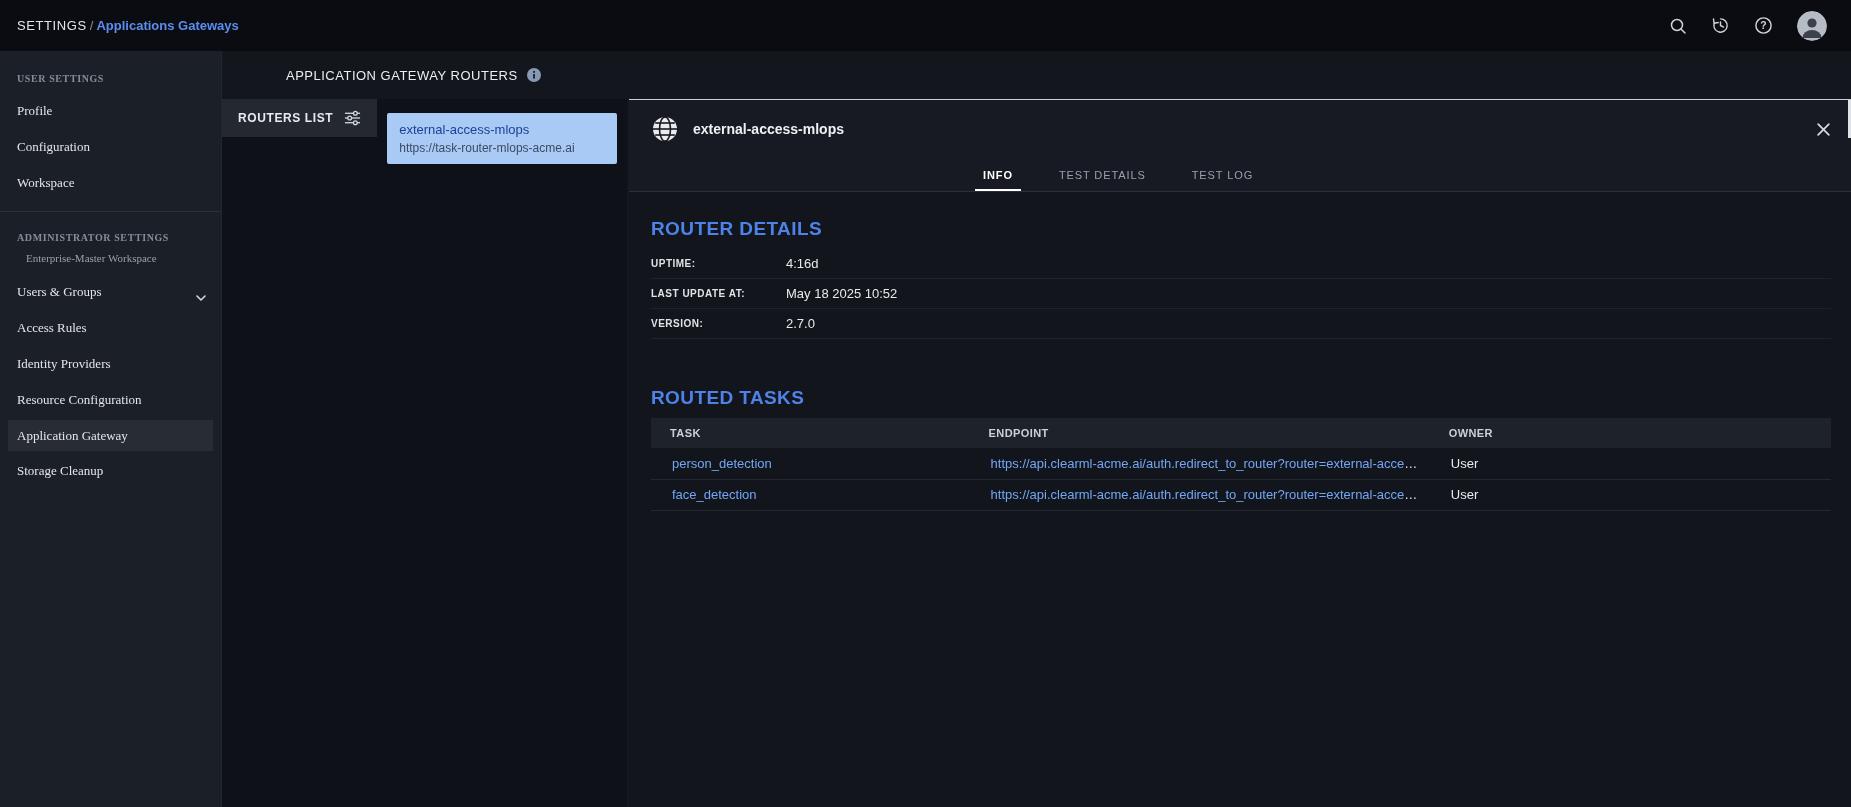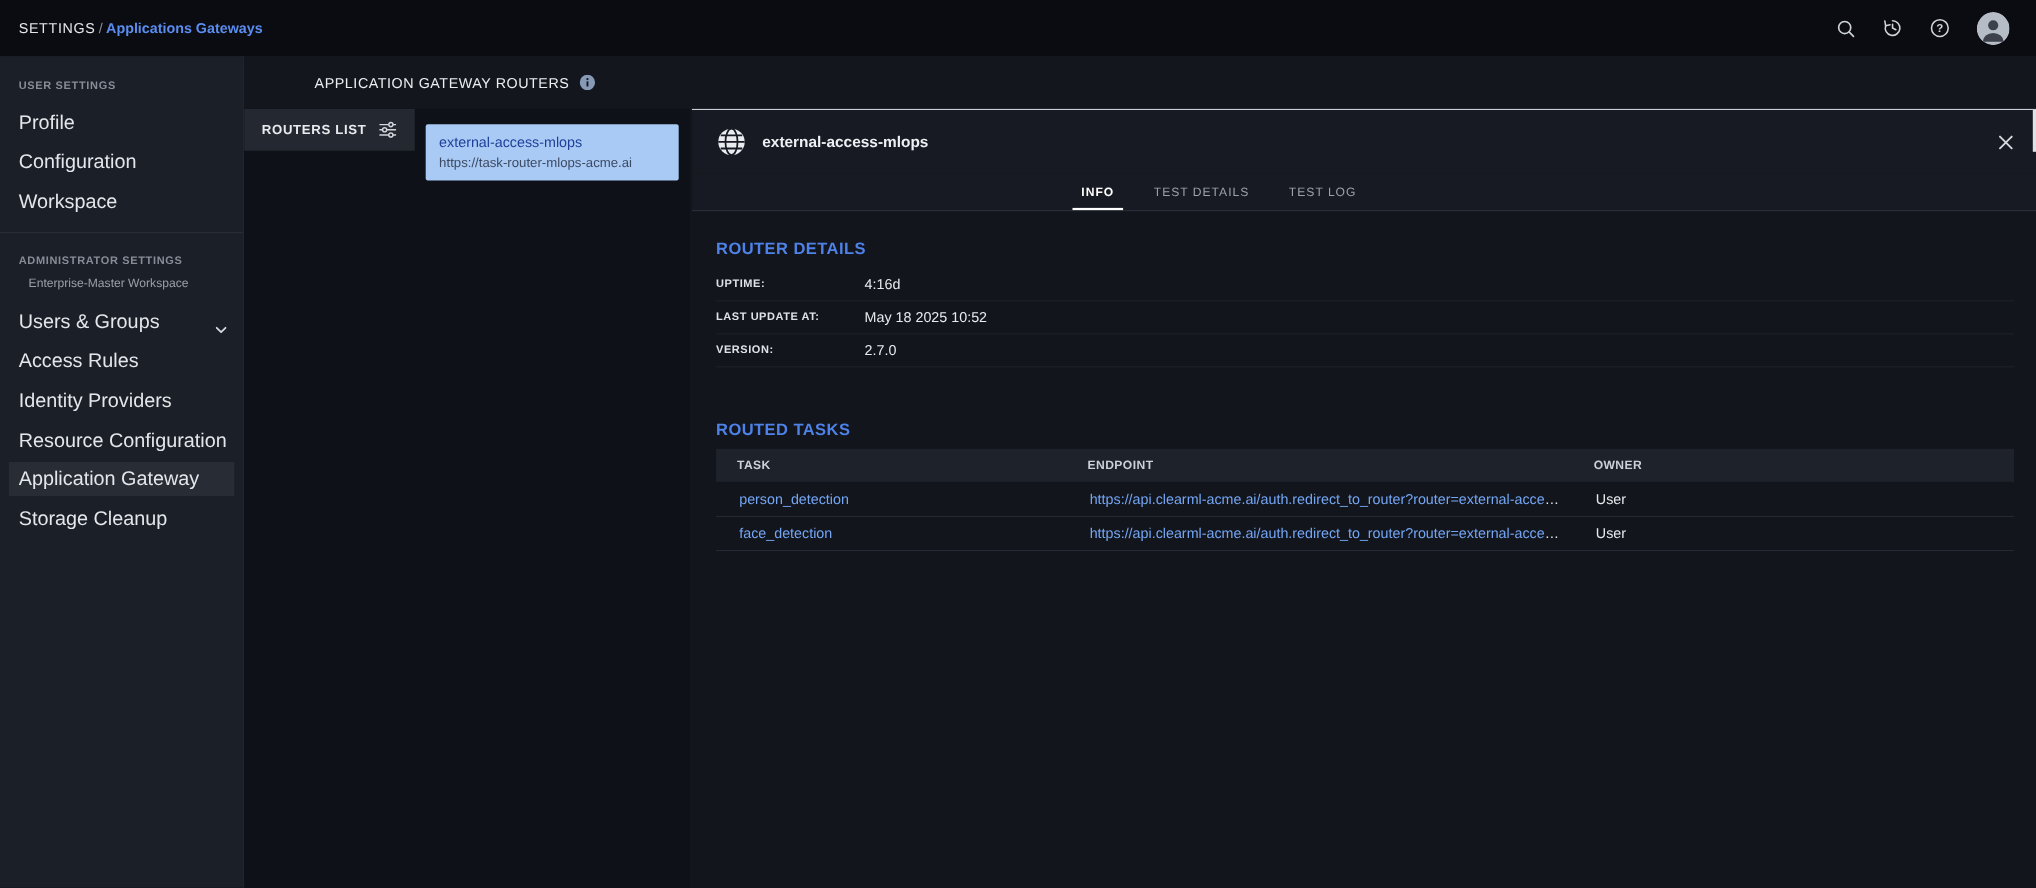--- a/index.html
+++ b/index.html
@@ -15,25 +15,25 @@
   .crumb-page { color:#5b8df0; font-weight:700; }
   .topbar-icons { display:flex; align-items:center; gap:24px; }
   .icon-btn { display:flex; align-items:center; justify-content:center; cursor:pointer; }
   .avatar-wrap { width:30px; height:30px; border-radius:50%; overflow:hidden; }
 
   
   .app { display:flex; height:756px; }
 
   
   .sidebar { width:222px; background:#1b1f27; padding-top:12px; flex:0 0 auto;
-    border-right:1px solid #23262e; }
+    border-right:1px solid #23262e;font-family:Liberation Serif, serif; }
   .section-label { font-size:10px; font-weight:700; letter-spacing:.6px; color:#878d97;
     padding:10px 0 9px 17px; }
   .workspace-label { font-size:11px; color:#9aa0a8; padding:0 0 10px 26px; }
-  .nav-item { height:36px; line-height:36px; padding-left:17px; font-size:18px;
+  .nav-item { height:36px; line-height:36px; padding-left:17px; font-size:13px;
     color:#e3e6ea; cursor:pointer; position:relative; white-space:nowrap; }
   .nav-item.selected { background:#272c35; border-radius:0; margin:2px 8px;
     padding-left:9px; height:31px; line-height:31px; }
   .nav-chevron { position:absolute; right:12px; top:10px; }
   .side-divider { height:1px; background:#2b2f38; margin:10px 0; }
 
   
   .main { flex:1; display:flex; flex-direction:column; background:#13161d; min-width:0; }
   .main-header { height:48px; display:flex; align-items:center; gap:9px; padding-left:20px; }
   .main-title { font-size:13px; letter-spacing:.5px; color:#eceef1;margin-left:44px; }
@@ -55,29 +55,29 @@
   .details-panel { flex:1; min-width:0; display:flex; flex-direction:column;
     background:#12151c; border-top:1px solid #c9cdd3; position:relative; }
   .scroll-thumb { position:absolute; top:0; right:0; width:3px; height:38px;
     background:#dfe2e6; }
   .details-header { height:58px; background:#171a22; display:flex; align-items:center;
     gap:14px; padding:0 20px 0 22px; }
   .details-title { font-size:14px; font-weight:700; color:#eef0f3; }
   .close-btn { margin-left:auto; cursor:pointer; display:flex; align-items:center; }
 
   .tabs-row { height:34px; background:#171a22; border-bottom:1px solid #2b2f38;
-    display:flex; gap:32px; padding-left:352px; }
+    display:flex; gap:42px; padding-left:352px; }
   .tab { font-size:11px; letter-spacing:.9px; color:#9aa1ab; display:flex;
     align-items:center; position:relative; cursor:pointer; padding:0 2px; }
   .tab.active { color:#ffffff; font-weight:700; }
   .tab.active::after { content:""; position:absolute; left:-6px; right:-6px; bottom:0;
     height:2px; background:#ffffff; }
 
   .details-content { flex:1; padding:26px 20px 0 22px; overflow:hidden; }
-  .section-heading { color:#4e82e8; font-size:15px; font-weight:700; letter-spacing:.4px;
+  .section-heading { color:#4e82e8; font-size:19px; font-weight:700; letter-spacing:.4px;
     margin-bottom:9px; }
   .detail-row { display:flex; align-items:center; height:30px;
     border-bottom:1px solid #1e222a; }
   .detail-label { width:135px; flex:0 0 auto; font-size:10px; font-weight:700;
     letter-spacing:.5px; color:#dfe2e7; }
   .detail-value { font-size:13px; color:#e8eaee; }
 
   .routed-tasks { margin-top:48px; }
   table.tasks { width:100%; border-collapse:collapse; table-layout:fixed; }
   table.tasks th { background:#1e222b; text-align:left; font-size:11px; font-weight:700;

